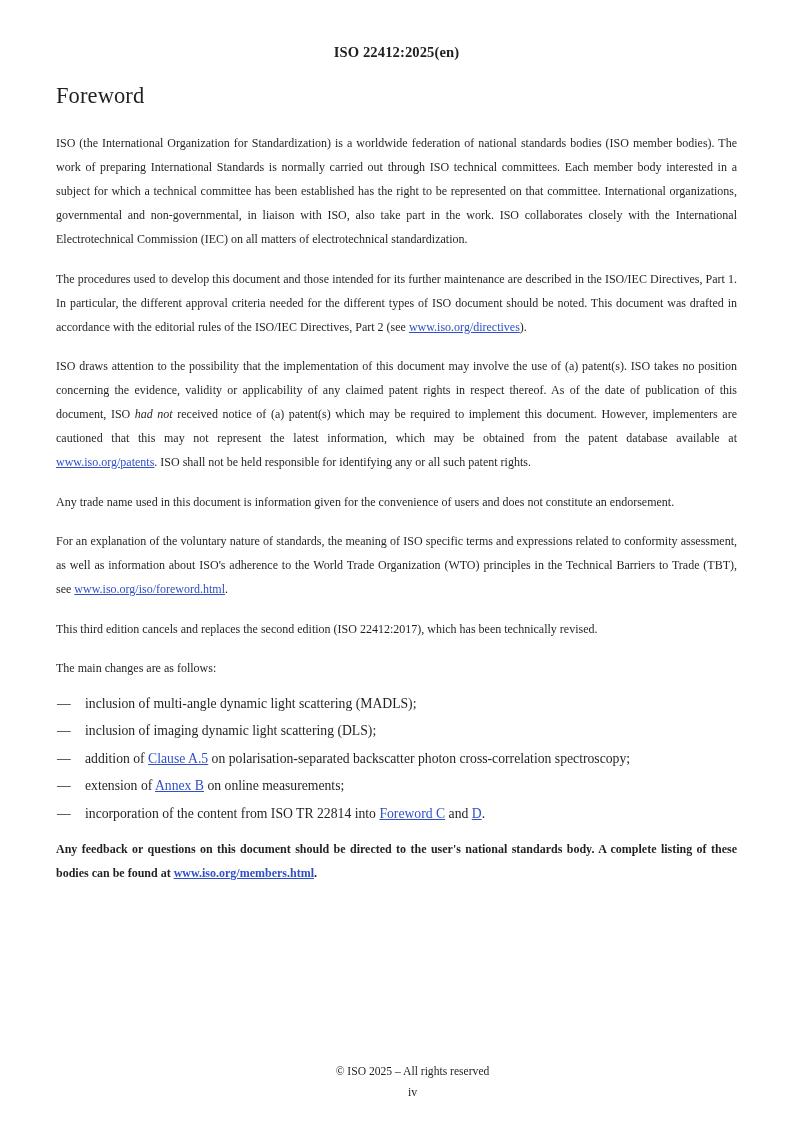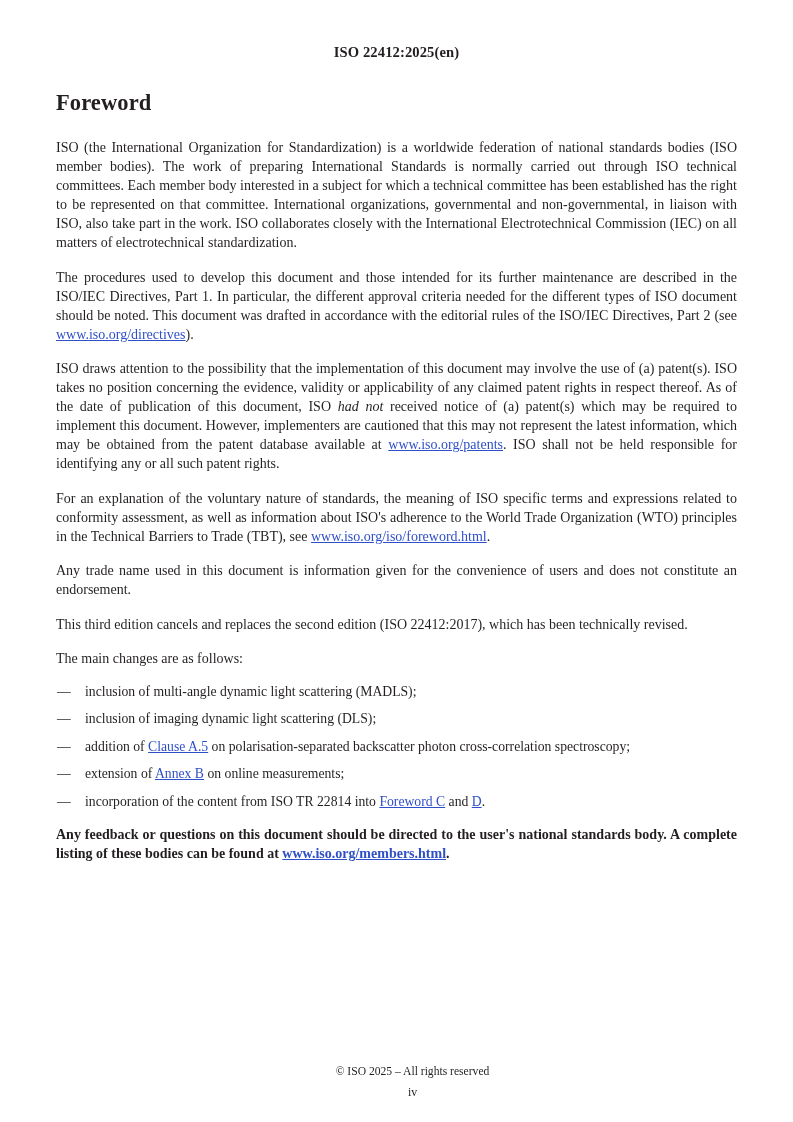--- a/index.html
+++ b/index.html
@@ -32,30 +32,30 @@
     color: #231f20;
   }
   .content {
     position: absolute;
     left: 56px;
     top: 78px;
     width: 681px;
   }
   h1.foreword-title {
     font-size: 22.5px;
-    font-weight: bold;
-    margin: 11px 0 22px 0;
+    font-weight: normal;
+    margin: 4px 0 22px 0;
     padding: 0;
     letter-spacing: 0.1px;
     color: #231f20;
     line-height: 1.2;
   }
   p.para {
-    font-size: 14px;
-    line-height: 19px;
+    font-size: 12px;
+    line-height: 24px;
     text-align: justify;
     text-justify: inter-word;
     margin: 0 0 15.5px 0;
     padding: 0;
     color: #231f20;
     hyphens: none;
   }
   p.para.last-of-body {
     margin-bottom: 0;
     font-weight: bold;
@@ -119,23 +119,23 @@
   <div class="content">
 
     <h1 class="foreword-title">Foreword</h1>
 
     <p class="para">ISO (the International Organization for Standardization) is a worldwide federation of national standards bodies (ISO member bodies). The work of preparing International Standards is normally carried out through ISO technical committees. Each member body interested in a subject for which a technical committee has been established has the right to be represented on that committee. International organizations, governmental and non-governmental, in liaison with ISO, also take part in the work. ISO collaborates closely with the International Electrotechnical Commission (IEC) on all matters of electrotechnical standardization.</p>
 
     <p class="para"><span>The procedures used to develop this document and those intended for its further maintenance are described in the ISO/IEC Directives, Part 1. In particular, the different approval criteria needed for the different types of ISO document should be noted. This document was drafted in accordance with the editorial rules of the ISO/IEC Directives, Part 2 (see </span><a class="lnk" href="#">www.iso.org/directives</a><span>).</span></p>
 
     <p class="para"><span>ISO draws attention to the possibility that the implementation of this document may involve the use of (a) patent(s). ISO takes no position concerning the evidence, validity or applicability of any claimed patent rights in respect thereof. As of the date of publication of this document, ISO </span><em class="ital">had not</em><span> received notice of (a) patent(s) which may be required to implement this document. However, implementers are cautioned that this may not represent the latest information, which may be obtained from the patent database available at </span><a class="lnk" href="#">www.iso.org/patents</a><span>. ISO shall not be held responsible for identifying any or all such patent rights.</span></p>
 
+    <p class="para">Any trade name used in this document is information given for the convenience of users and does not constitute an endorsement.</p>
+
     <p class="para"><span>For an explanation of the voluntary nature of standards, the meaning of ISO specific terms and expressions related to conformity assessment, as well as information about ISO's adherence to the World Trade Organization (WTO) principles in the Technical Barriers to Trade (TBT), see </span><a class="lnk" href="#">www.iso.org/iso/foreword.html</a><span>.</span></p>
-
-    <p class="para">Any trade name used in this document is information given for the convenience of users and does not constitute an endorsement.</p>
 
 
     <p class="para">This third edition cancels and replaces the second edition (ISO 22412:2017), which has been technically revised.</p>
 
     <p class="para">The main changes are as follows:</p>
 
     <div class="list-block">
       <ul class="changes">
         <li>
           <span class="dash">—</span><span>inclusion of multi-angle dynamic light scattering (MADLS);</span>

